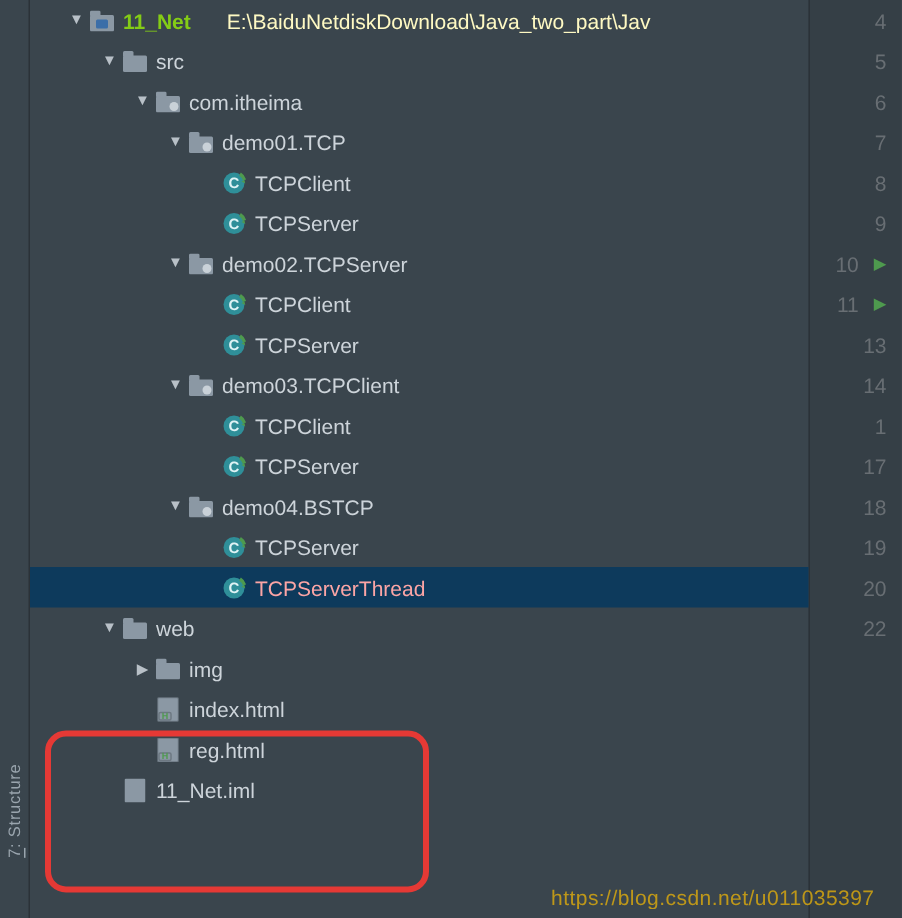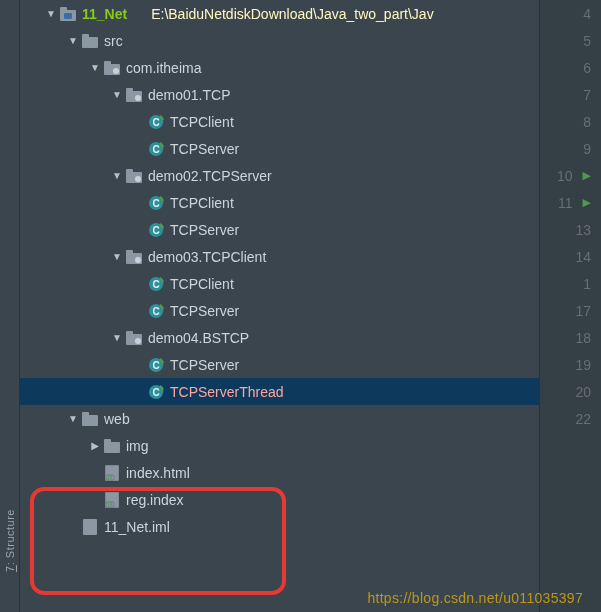--- a/index.html
+++ b/index.html
@@ -335,21 +335,21 @@
         <div class="row">
           <span class="indent" style="width: 68px;"></span>
           <span class="arrow none">▼</span>
           <span class="icon-slot ico-html">
             <svg width="14" height="16" viewBox="0 0 14 16">
               <rect x="0" y="0" width="14" height="16" rx="1" fill="#c9d1d8"></rect>
               <rect x="1" y="10" width="8" height="5" rx="1" fill="#4e9a4e"></rect>
               <text x="5" y="14" text-anchor="middle" font-size="5" font-weight="bold" fill="#fff">H</text>
             </svg>
           </span>
-          <span class="lbl">reg.index</span>
+          <span class="lbl">reg.html</span>
         </div>
         <div class="row">
           <span class="indent" style="width: 46px;"></span>
           <span class="arrow none">▼</span>
           <span class="icon-slot ico-iml">
             <svg width="14" height="16" viewBox="0 0 14 16">
               <rect x="0" y="0" width="14" height="16" rx="1" fill="#c9d1d8"></rect>
               <rect x="3" y="5" width="8" height="8" rx="1" fill="#3b6ea8"></rect>
             </svg>
           </span>

